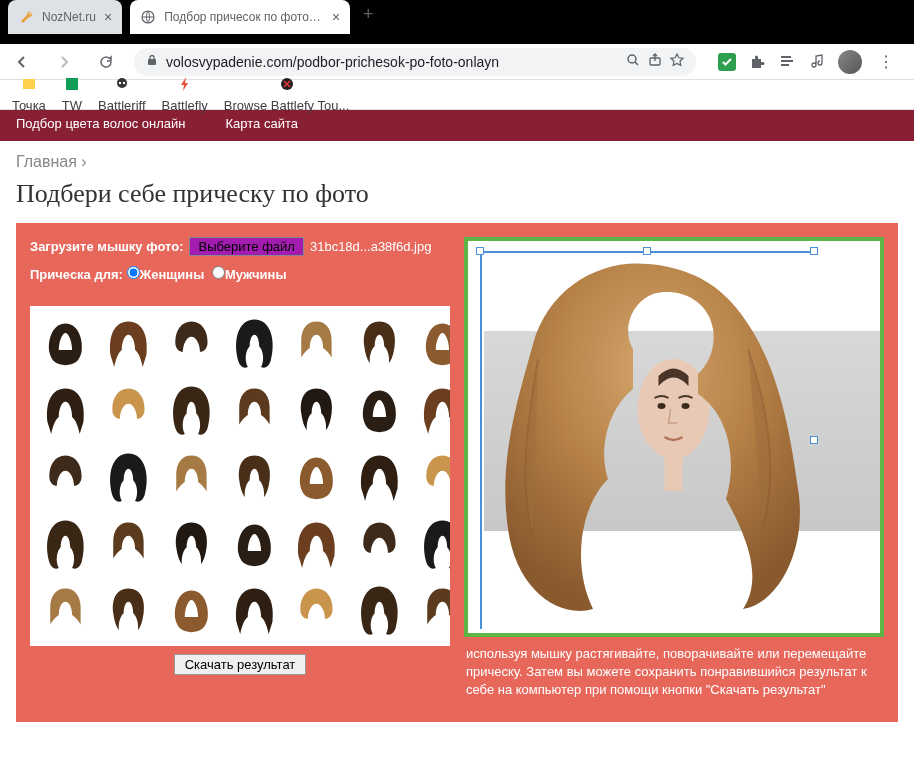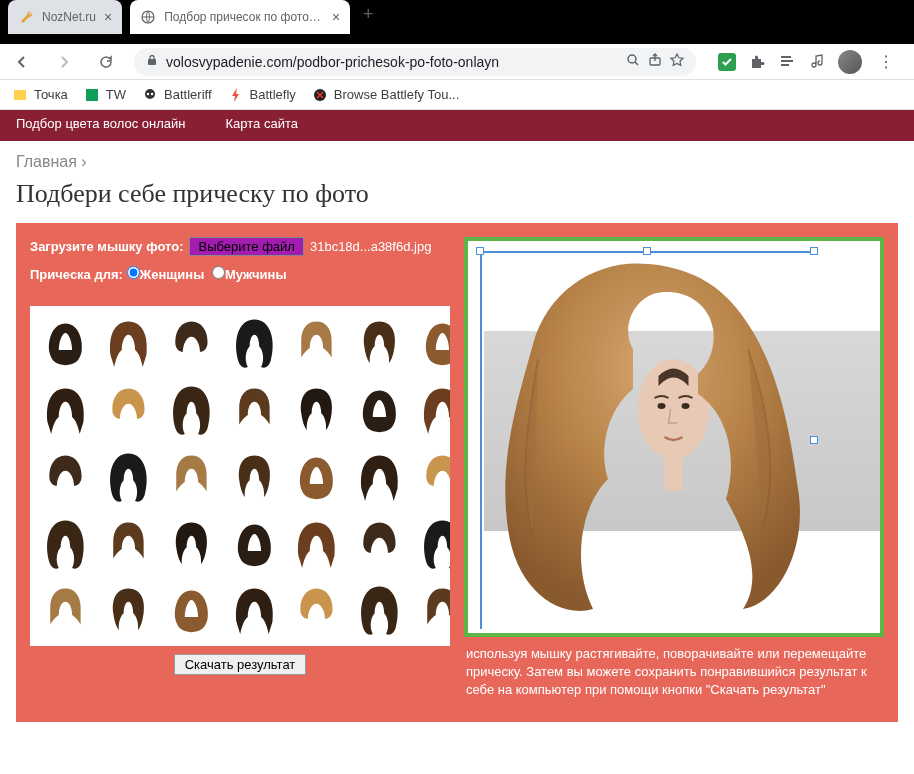--- a/index.html
+++ b/index.html
@@ -22,21 +22,21 @@
 .omnibox { flex: 1; height: 28px; background: #f1f3f4; border-radius: 14px; display: flex; align-items: center; padding: 0 12px; font-size: 14px; color: #202124; gap: 8px; }
 .omnibox .lock { color: #5f6368; font-size: 12px; }
 .omnibox-text { flex: 1; overflow: hidden; white-space: nowrap; }
 .omni-icon { color: #5f6368; font-size: 14px; }
 .ext-icons { display: flex; gap: 12px; padding: 0 8px; align-items: center; }
 .ext-icon { width: 18px; height: 18px; display: flex; align-items: center; justify-content: center; }
 .avatar { width: 24px; height: 24px; border-radius: 50%; background: linear-gradient(135deg,#888,#555); }
 .menu-dots { width: 24px; display: flex; align-items: center; justify-content: center; color: #5f6368; }
 
 .bookmarks { height: 30px; background: #fff; display: flex; align-items: center; padding: 0 12px; gap: 16px; font-size: 13px; color: #3c4043; border-bottom: 1px solid #e0e0e0; }
-.bookmark { display: flex; align-items: center; gap: 6px; cursor: pointer; }
+.bookmark { display: flex; align-items: center; gap: 6px; cursor: pointer; flex-direction: column; }
 .bm-icon { width: 16px; height: 16px; }
 
 
 .page { height: calc(774px - 44px - 36px - 30px); overflow: hidden; background: #fff; }
 .site-nav { background: #881f33; color: #fff; padding: 4px 16px 8px; font-size: 13px; }
 .site-nav-row { display: flex; gap: 40px; padding: 2px 0; }
 .site-nav-row span { white-space: nowrap; }
 
 .breadcrumb { padding: 12px 16px 4px; font-size: 16px; color: #888; }
 .breadcrumb a { color: #888; text-decoration: none; }

